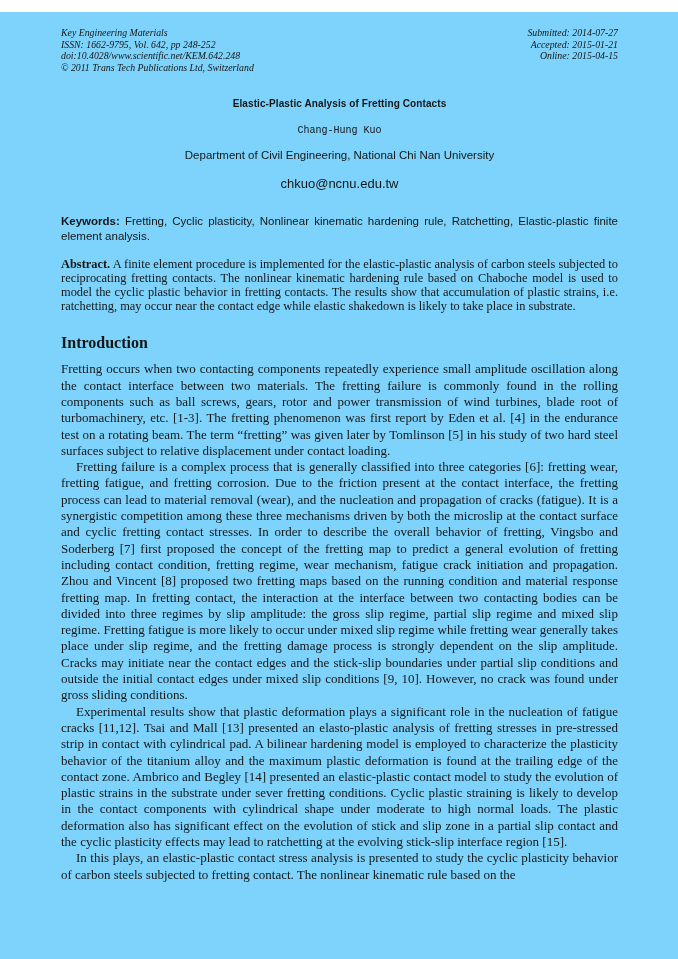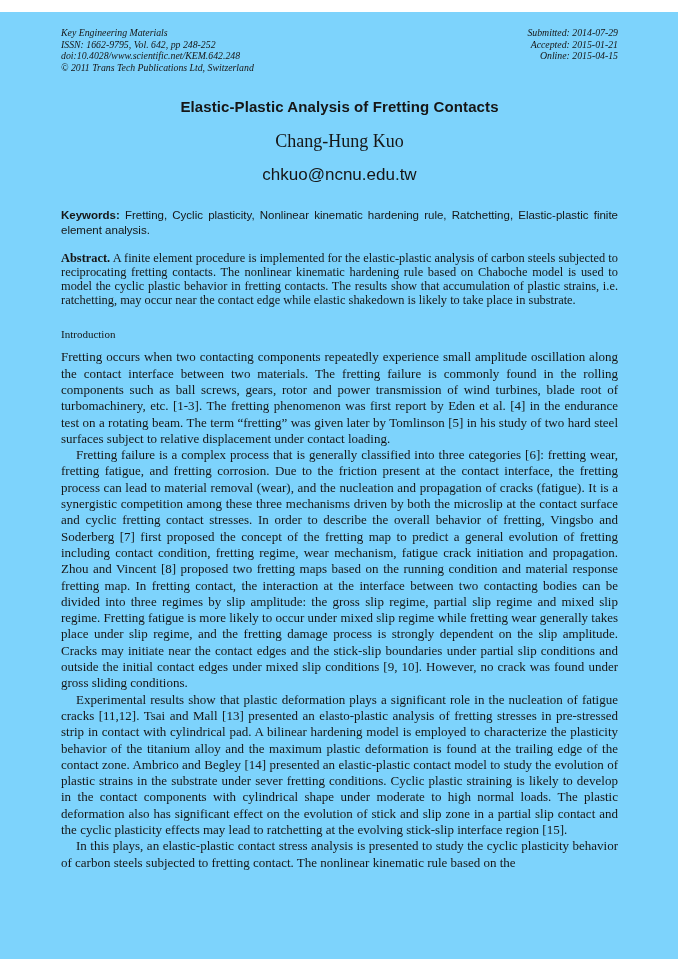--- a/index.html
+++ b/index.html
@@ -22,62 +22,62 @@
     font-style: italic;
     font-size: 9.8px;
     line-height: 11.6px;
   }
   .hdr-left div, .hdr-right div { white-space: nowrap; }
   .hdr-right { text-align: right; }
   .title {
     margin: 25px 0 0 0;
     text-align: center;
     font-family: "Liberation Sans", sans-serif;
-    font-size: 15px;
+    font-size: 10px;
     font-weight: bold;
     letter-spacing: 0.1px;
   }
   .author {
     margin-top: 16px;
     text-align: center;
-    font-family: Liberation Serif, serif;
-    font-size: 18px;
+    font-family: Liberation Mono, monospace;
+    font-size: 10px;
   }
   .affil {
     margin-top: 12px;
     text-align: center;
     font-family: "Liberation Sans", sans-serif;
     font-size: 11.5px;
     line-height: 15px;
   }
   .email {
     margin-top: 13px;
     text-align: center;
     font-family: "Liberation Sans", sans-serif;
-    font-size: 17px;
+    font-size: 13px;
   }
   .keywords {
     margin: 23px 0 0 0;
     font-family: "Liberation Sans", sans-serif;
     font-size: 11.5px;
     line-height: 15px;
     text-align: justify;
   }
   .keywords .lbl { font-weight: bold; }
   .abstract {
     margin: 13px 0 0 0;
     font-size: 12.4px;
     line-height: 14px;
     text-align: justify;
   }
   .abstract .lbl { font-weight: bold; }
   .section-heading {
     margin: 21px 0 0 0;
-    font-size: 11px;
-    font-weight: normal;
+    font-size: 16px;
+    font-weight: bold;
   }
   .body-par {
     margin: 0;
     font-size: 13px;
     line-height: 16.3px;
     text-align: justify;
   }
   .body-par.first { margin-top: 9px; }
   .body-par.indent { text-indent: 15px; }
 </style>
@@ -87,31 +87,32 @@
 <div class="page">
 
   <div class="hdr">
     <div class="hdr-left">
       <div>Key Engineering Materials</div>
       <div>ISSN: 1662-9795, Vol. 642, pp 248-252</div>
       <div>doi:10.4028/www.scientific.net/KEM.642.248</div>
       <div>© 2011 Trans Tech Publications Ltd, Switzerland</div>
     </div>
     <div class="hdr-right">
-      <div>Submitted: 2014-07-29</div>
+      <div>Submitted: 2014-07-27</div>
       <div>Accepted: 2015-01-21</div>
       <div>Online: 2015-04-15</div>
     </div>
   </div>
 
   <h1 class="title">Elastic-Plastic Analysis of Fretting Contacts</h1>
 
   <div class="author">Chang-Hung Kuo</div>
 
   <div class="affil">
+    <div>Department of Civil Engineering, National Chi Nan University</div>
   </div>
 
   <div class="email">chkuo@ncnu.edu.tw</div>
 
   <p class="keywords"><span class="lbl">Keywords:</span>
     <span>Fretting, Cyclic plasticity, Nonlinear kinematic hardening rule, Ratchetting, Elastic-plastic finite element analysis.</span></p>
 
   <p class="abstract"><span class="lbl">Abstract.</span>
     <span>A finite element procedure is implemented for the elastic-plastic analysis of carbon steels subjected to reciprocating fretting contacts. The nonlinear kinematic hardening rule based on Chaboche model is used to model the cyclic plastic behavior in fretting contacts. The results show that accumulation of plastic strains, i.e. ratchetting, may occur near the contact edge while elastic shakedown is likely to take place in substrate.</span></p>
 

